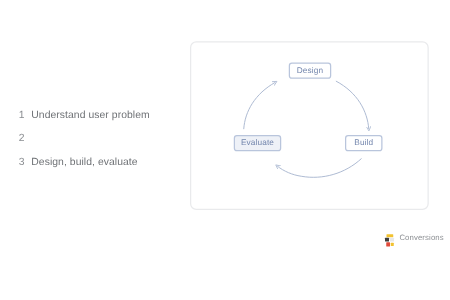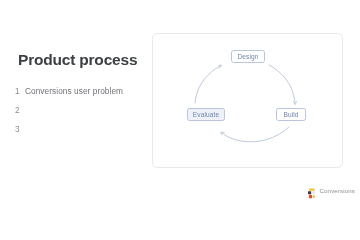--- a/index.html
+++ b/index.html
@@ -134,35 +134,35 @@
     color: #8c8f93;
     letter-spacing: 0.1px;
     white-space: nowrap;
   }
 </style>
 </head>
 <body>
 
 <div id="left-column">
 
-  <div id="page-title">Product process</div>
 
   <div id="steps-list">
 
     <div class="step-row">
       <span class="step-num">1</span>
-      <span class="step-text">Conversions user problem</span>
+      <span class="step-text">Understand user problem</span>
     </div>
 
     <div class="step-row">
       <span class="step-num">2</span>
     </div>
 
     <div class="step-row">
       <span class="step-num">3</span>
+      <span class="step-text">Design, build, evaluate</span>
     </div>
 
   </div>
 </div>
 
 <div id="diagram-card">
 
   <svg id="cycle-svg" viewBox="0 0 191 135">
     <defs>
       <marker id="ah" markerWidth="5" markerHeight="5" refX="2.2" refY="2.2" orient="auto">

